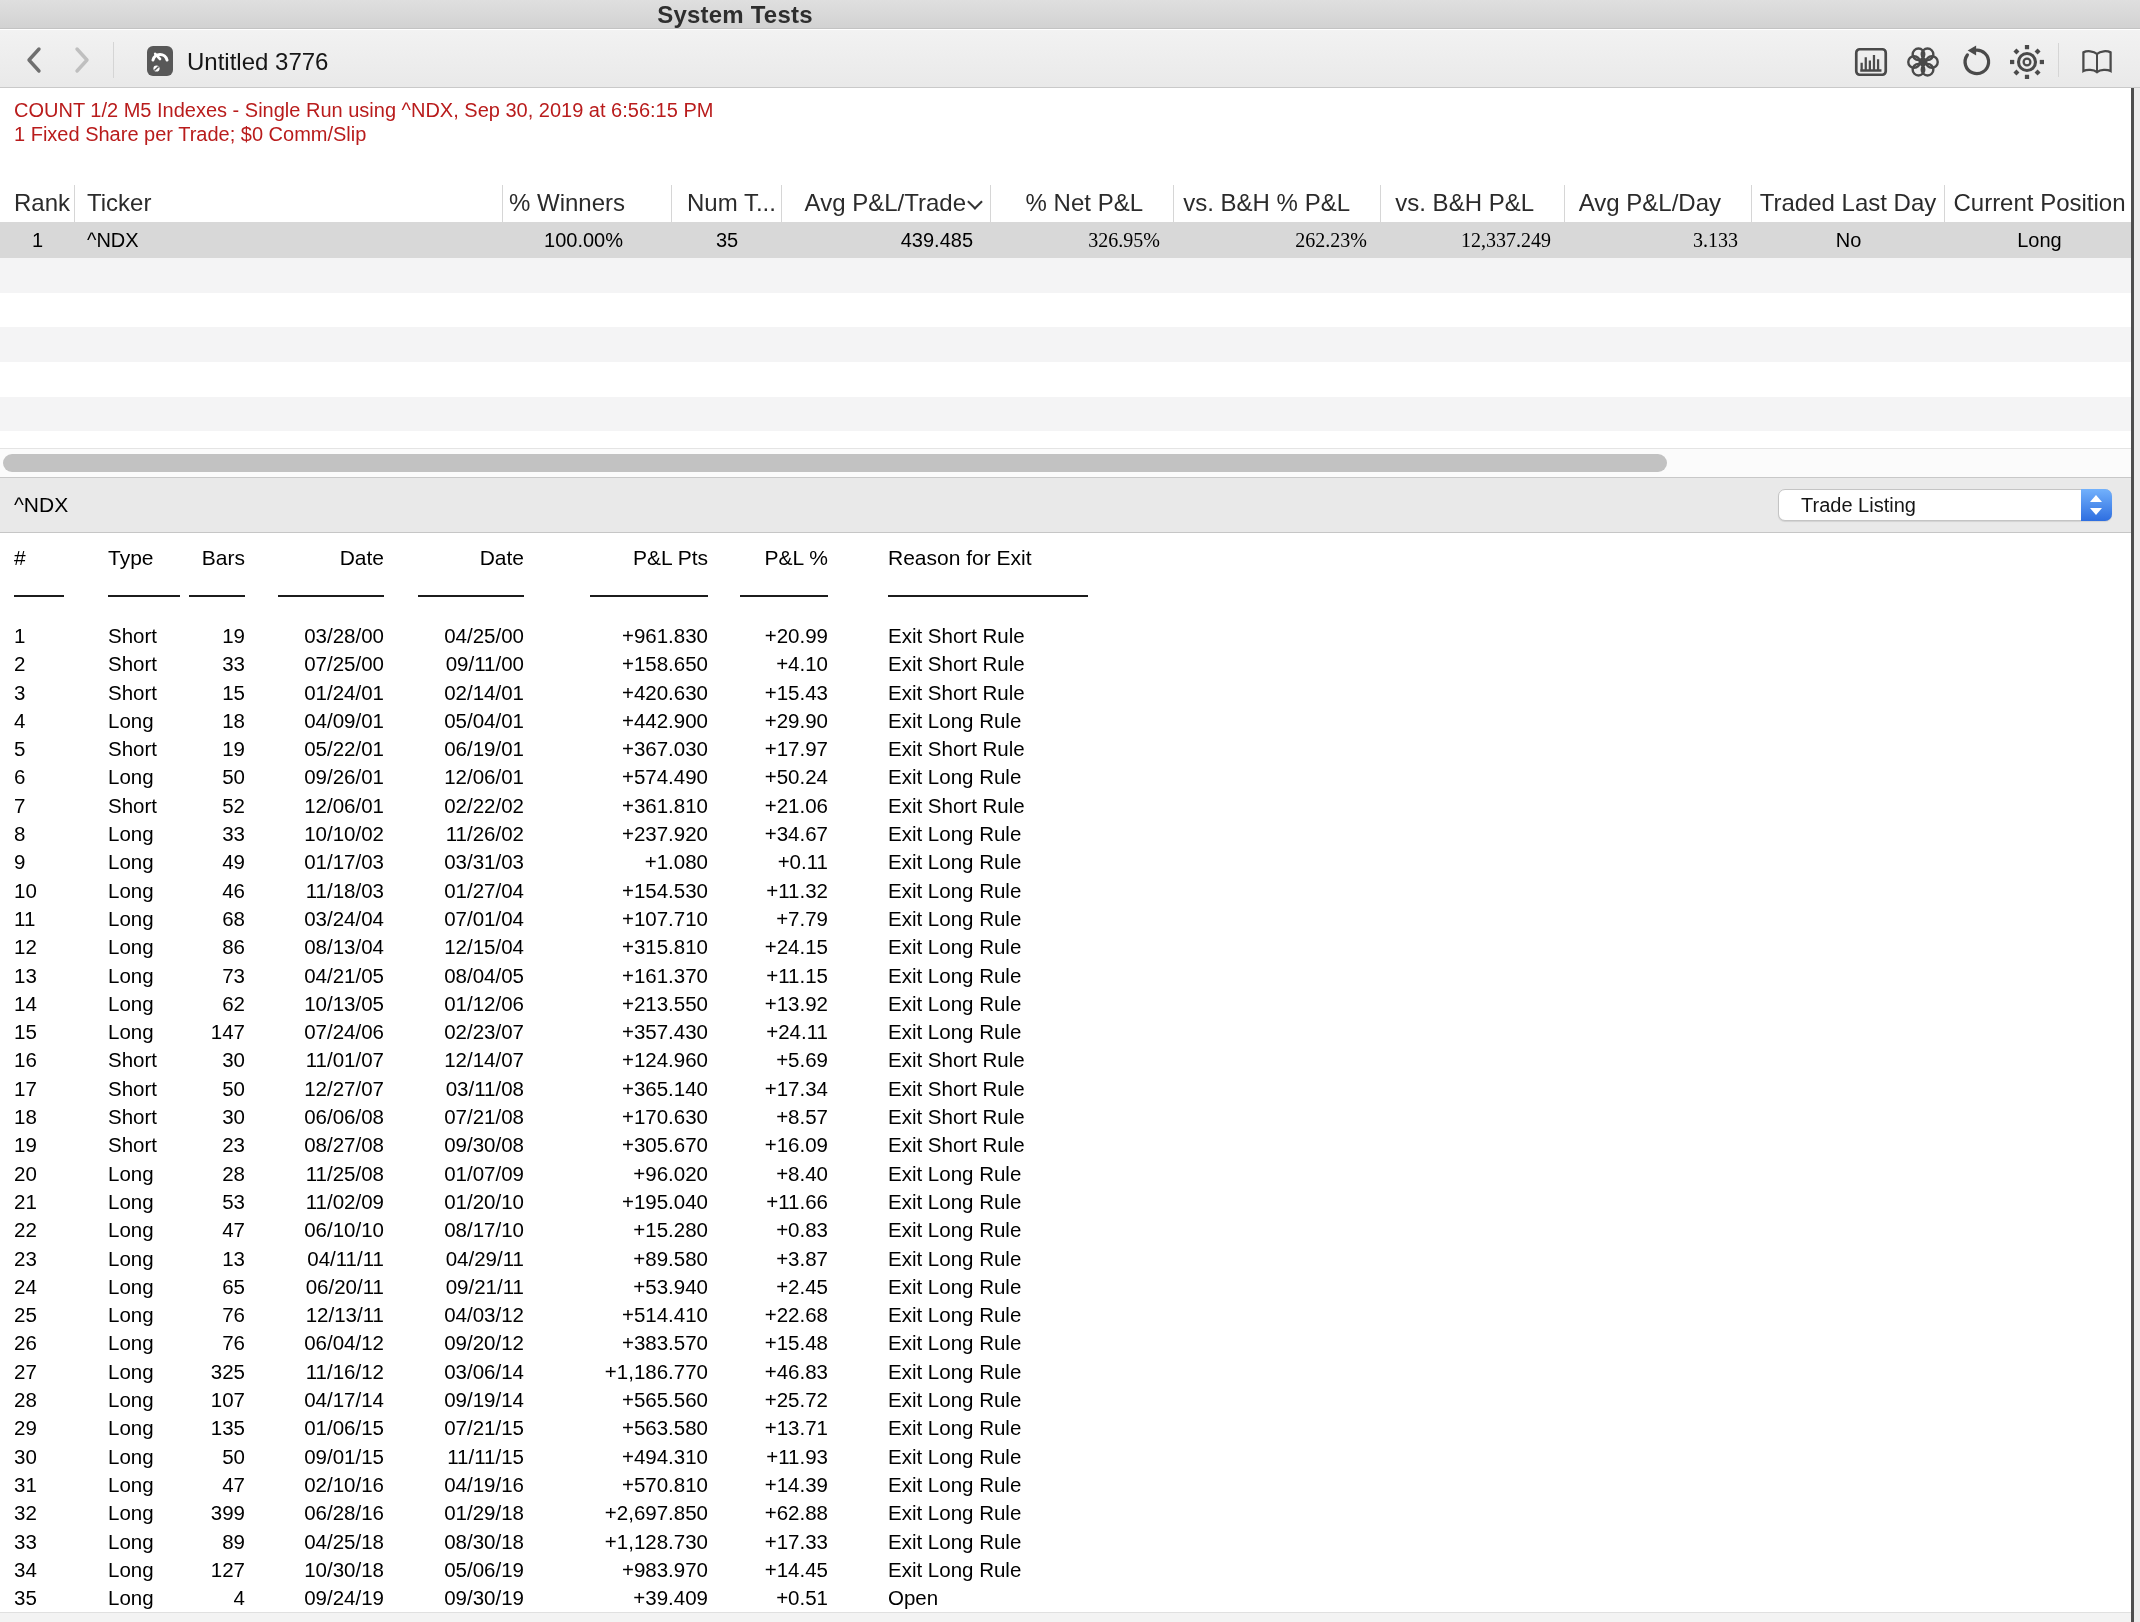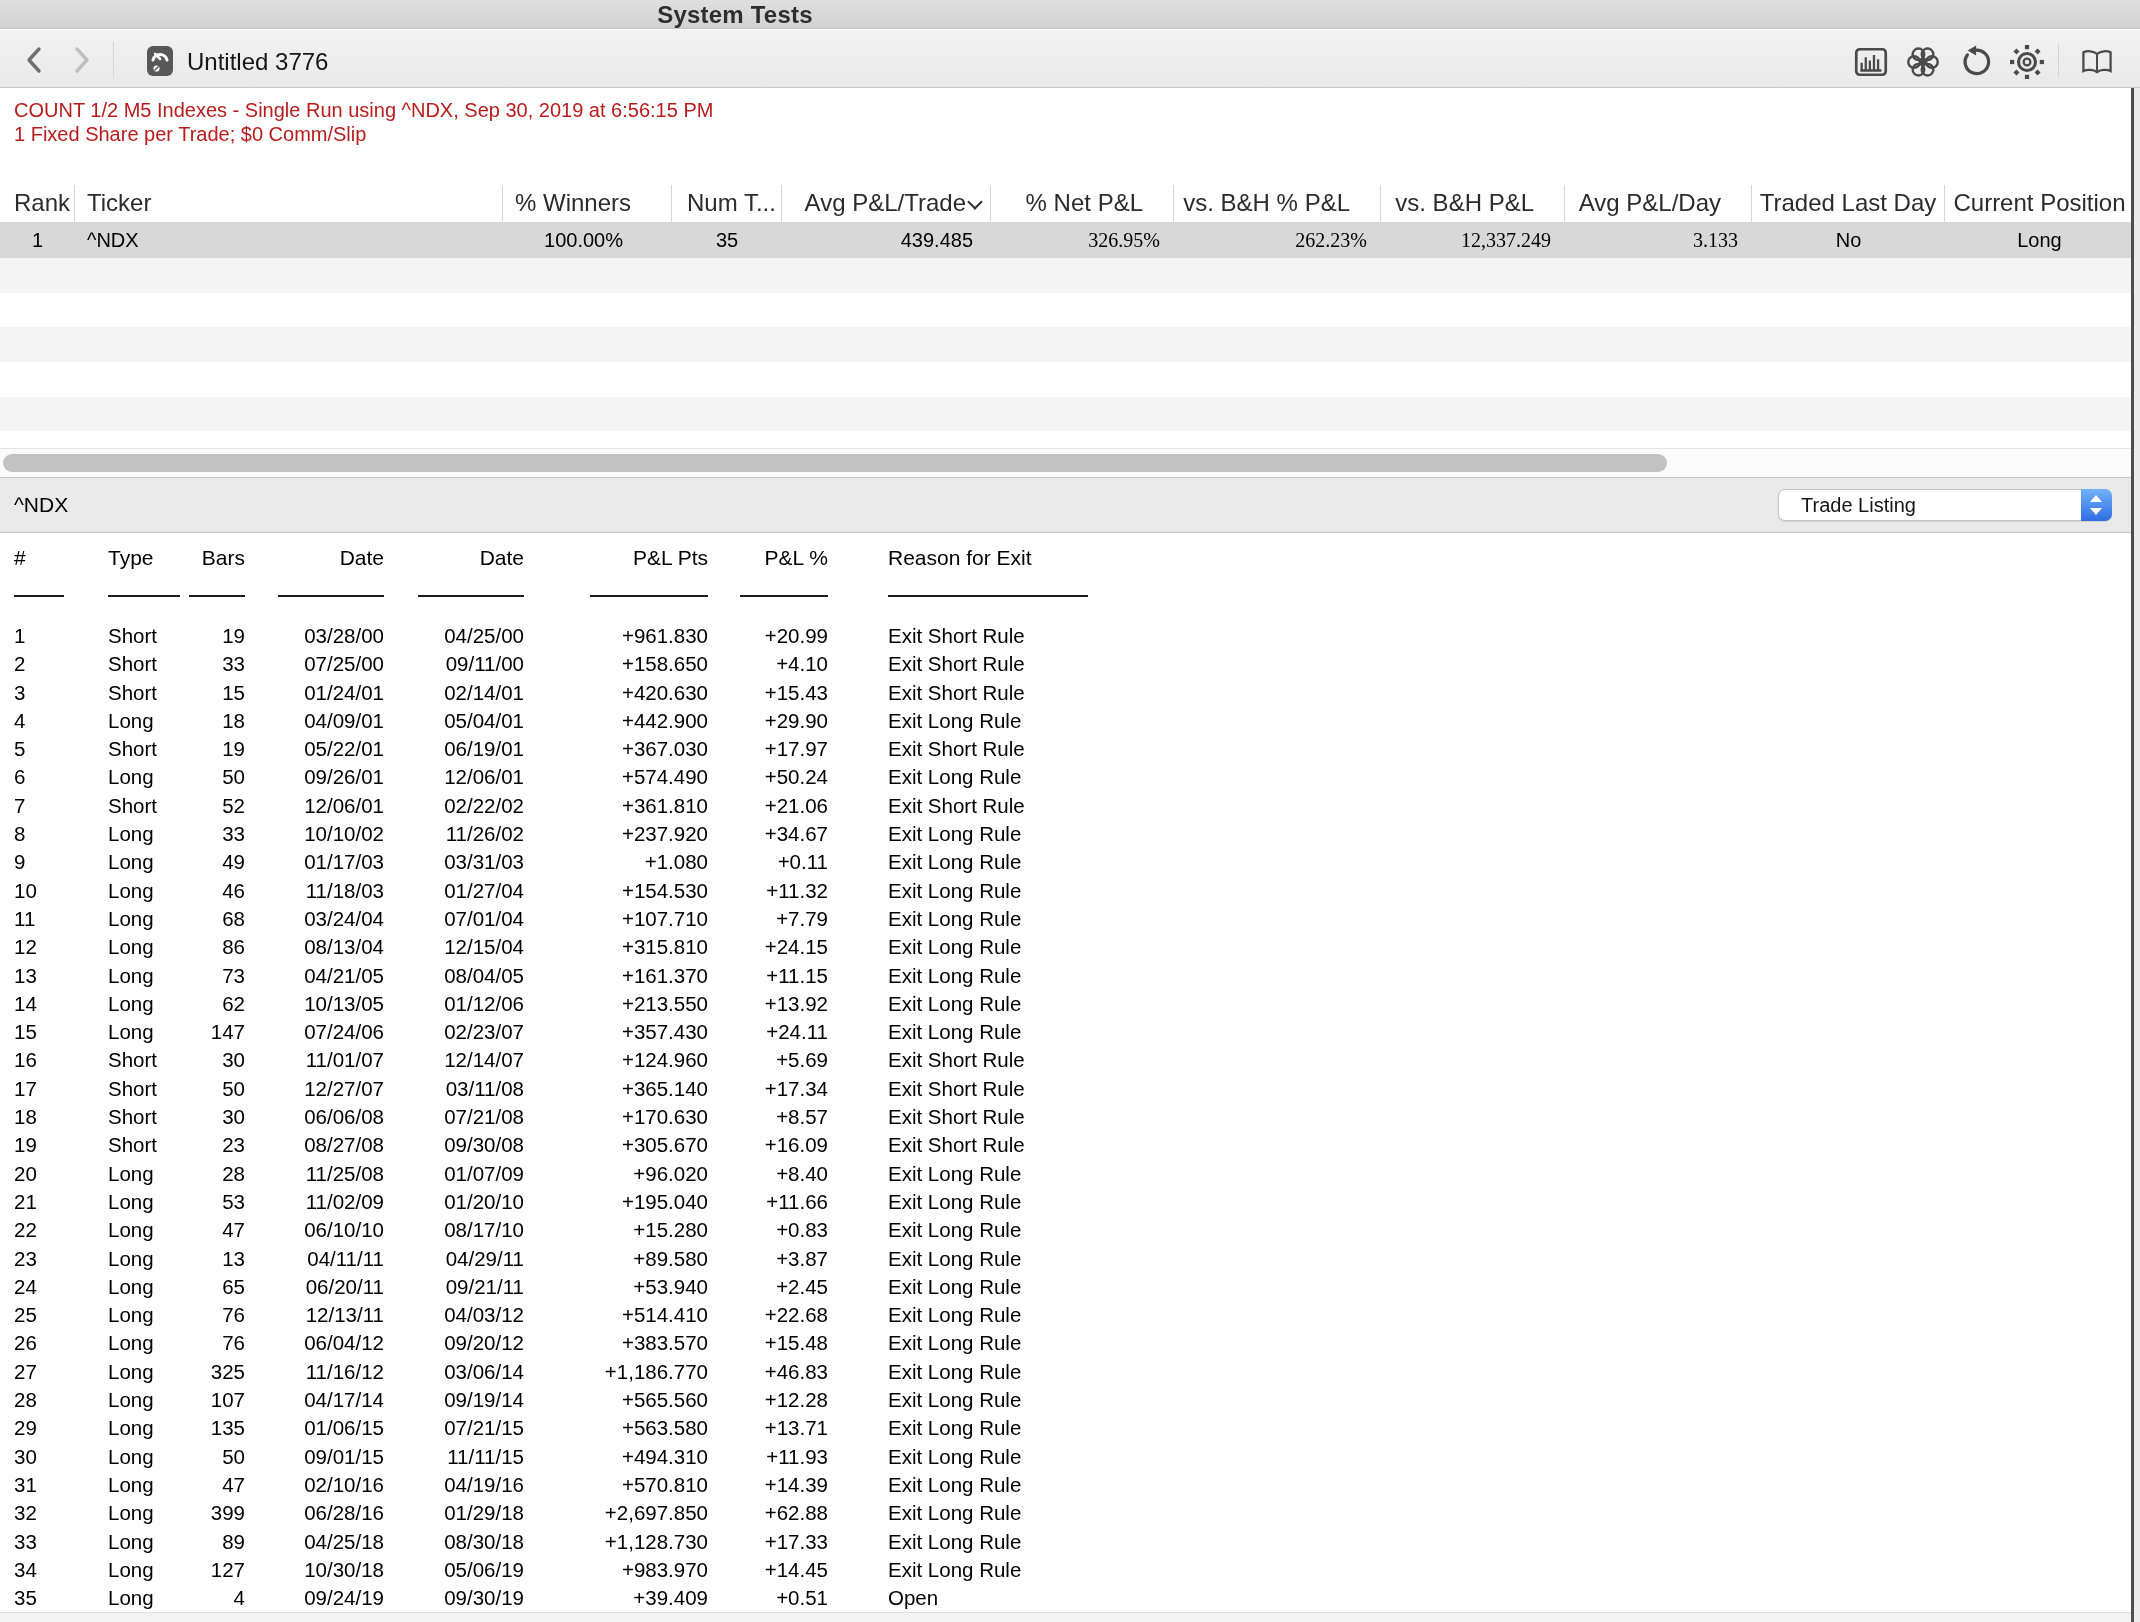--- a/index.html
+++ b/index.html
@@ -53,21 +53,21 @@
   .rhead .rcell {
     font-size:24px; color:#2b2b2b; line-height:36px; white-space:nowrap;
     overflow:hidden; border-right:1px solid #d6d6d6; position:relative;
   }
   .rhead .rcell:last-child { border-right:none; }
   .rrow { top:222px; height:36px; background:#d8d8d8; }
   .rrow .rcell { font-size:20px; color:#000; line-height:36px; white-space:nowrap; overflow:hidden; }
   .rhead .c0 { text-align:left;  padding-left:14px; }
   .rrow  .c0 { text-align:center; }
   .rhead .c1, .rrow .c1 { text-align:left; padding-left:12px; }
-  .rhead .c2 { text-align:right; padding-right:40px; }
+  .rhead .c2 { text-align:center; padding-right:40px; }
   .rrow  .c2 { text-align:center; padding-right:8px; }
   .rhead .c3 { text-align:left;  padding-left:15px; }
   .rrow  .c3 { text-align:center; }
   .rhead .c4 { text-align:right; padding-right:6px; }
   .rrow  .c4 { text-align:right; padding-right:18px; }
   .rhead .c5,.rhead .c6,.rhead .c7,.rhead .c8 { text-align:right; padding-right:30px; }
   .rrow  .c5,.rrow .c6,.rrow .c7,.rrow .c8 { text-align:right; padding-right:14px;font-family:Liberation Serif, serif; }
   .rhead .c9,.rrow .c9,.rhead .c10,.rrow .c10 { text-align:center; }
   .sortv {
     display:inline-block; width:11px; height:11px; margin-left:7px;
@@ -568,21 +568,21 @@
       <div class="tcell c6">+46.83</div>
       <div class="tcell c7">Exit Long Rule</div>
     </div>
     <div class="tgrid trow">
       <div class="tcell c0">28</div>
       <div class="tcell c1">Long</div>
       <div class="tcell c2">107</div>
       <div class="tcell c3">04/17/14</div>
       <div class="tcell c4">09/19/14</div>
       <div class="tcell c5">+565.560</div>
-      <div class="tcell c6">+12.28</div>
+      <div class="tcell c6">+25.72</div>
       <div class="tcell c7">Exit Long Rule</div>
     </div>
     <div class="tgrid trow">
       <div class="tcell c0">29</div>
       <div class="tcell c1">Long</div>
       <div class="tcell c2">135</div>
       <div class="tcell c3">01/06/15</div>
       <div class="tcell c4">07/21/15</div>
       <div class="tcell c5">+563.580</div>
       <div class="tcell c6">+13.71</div>

